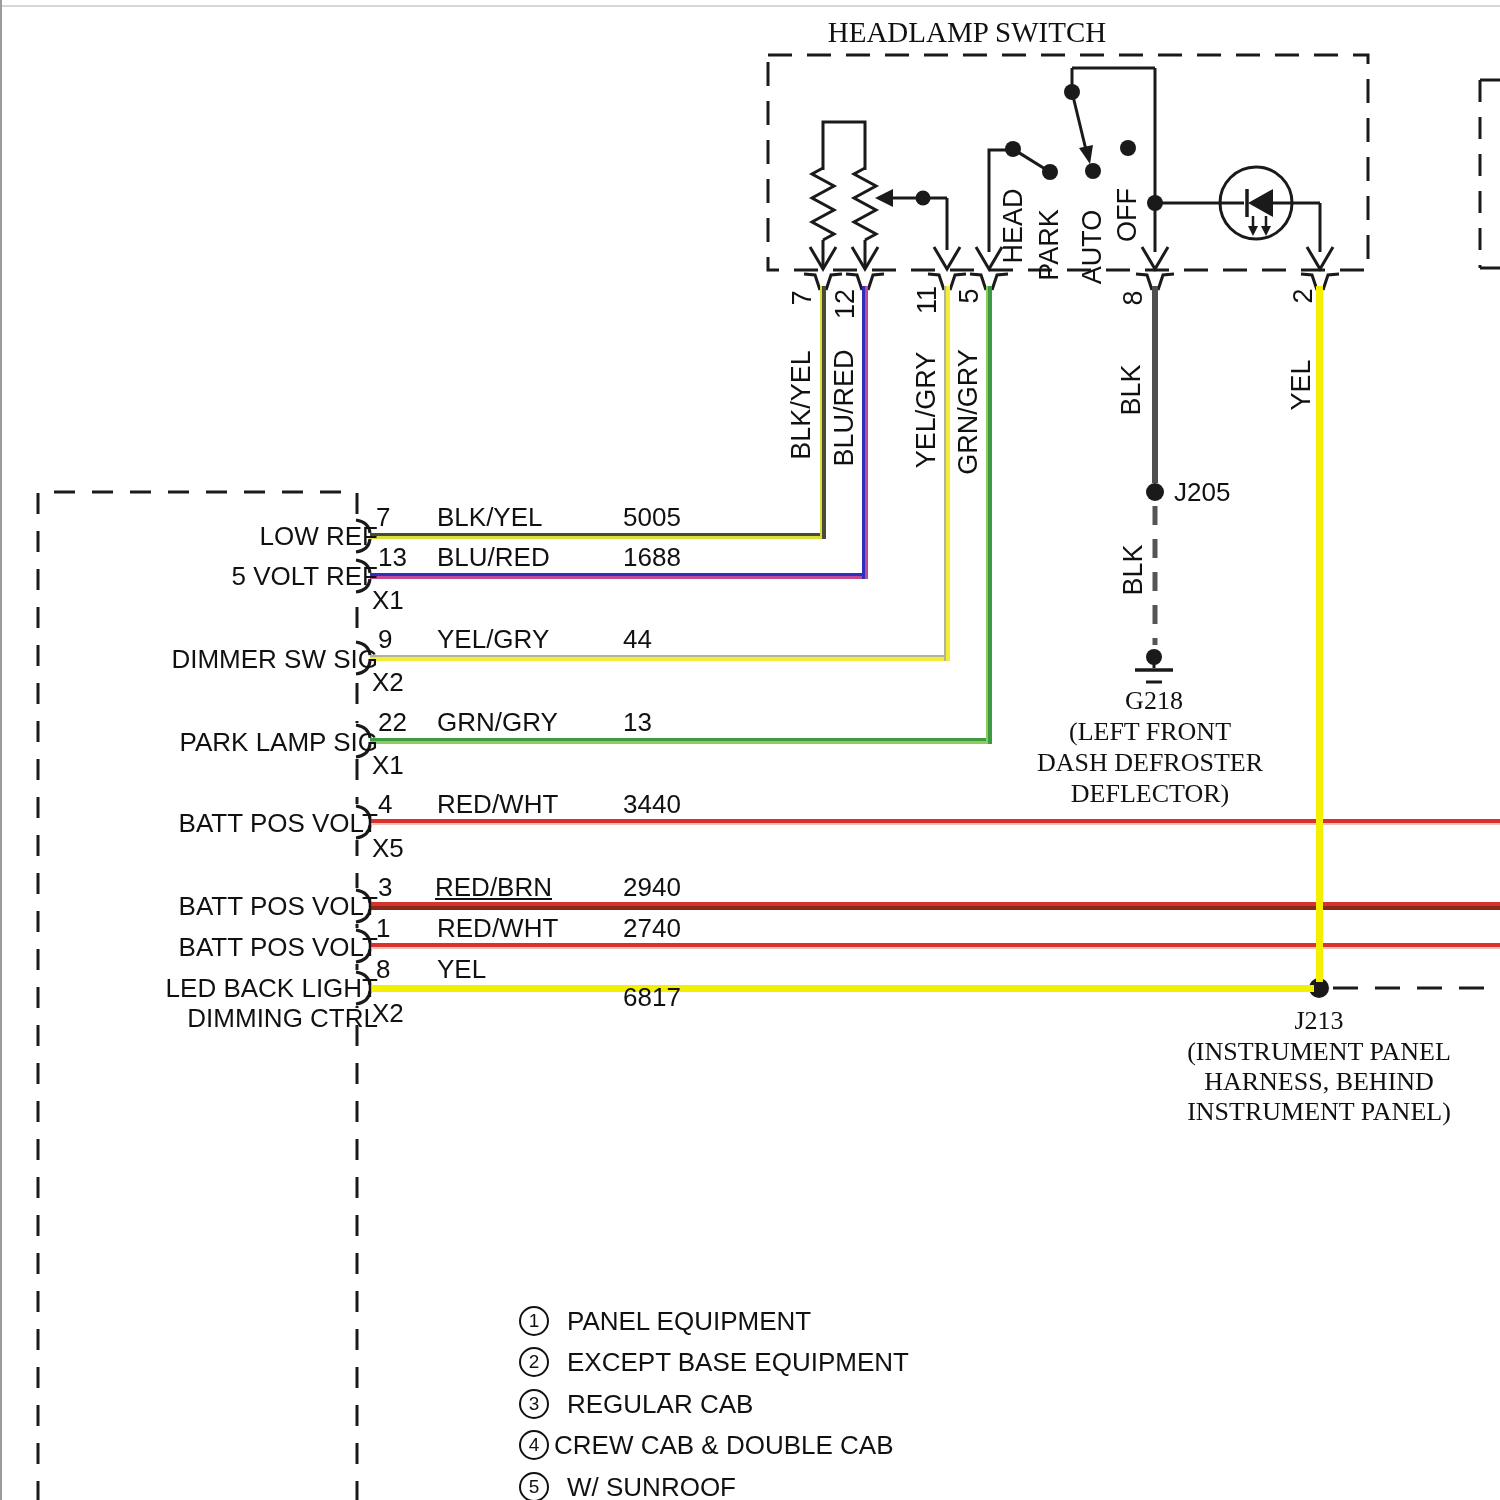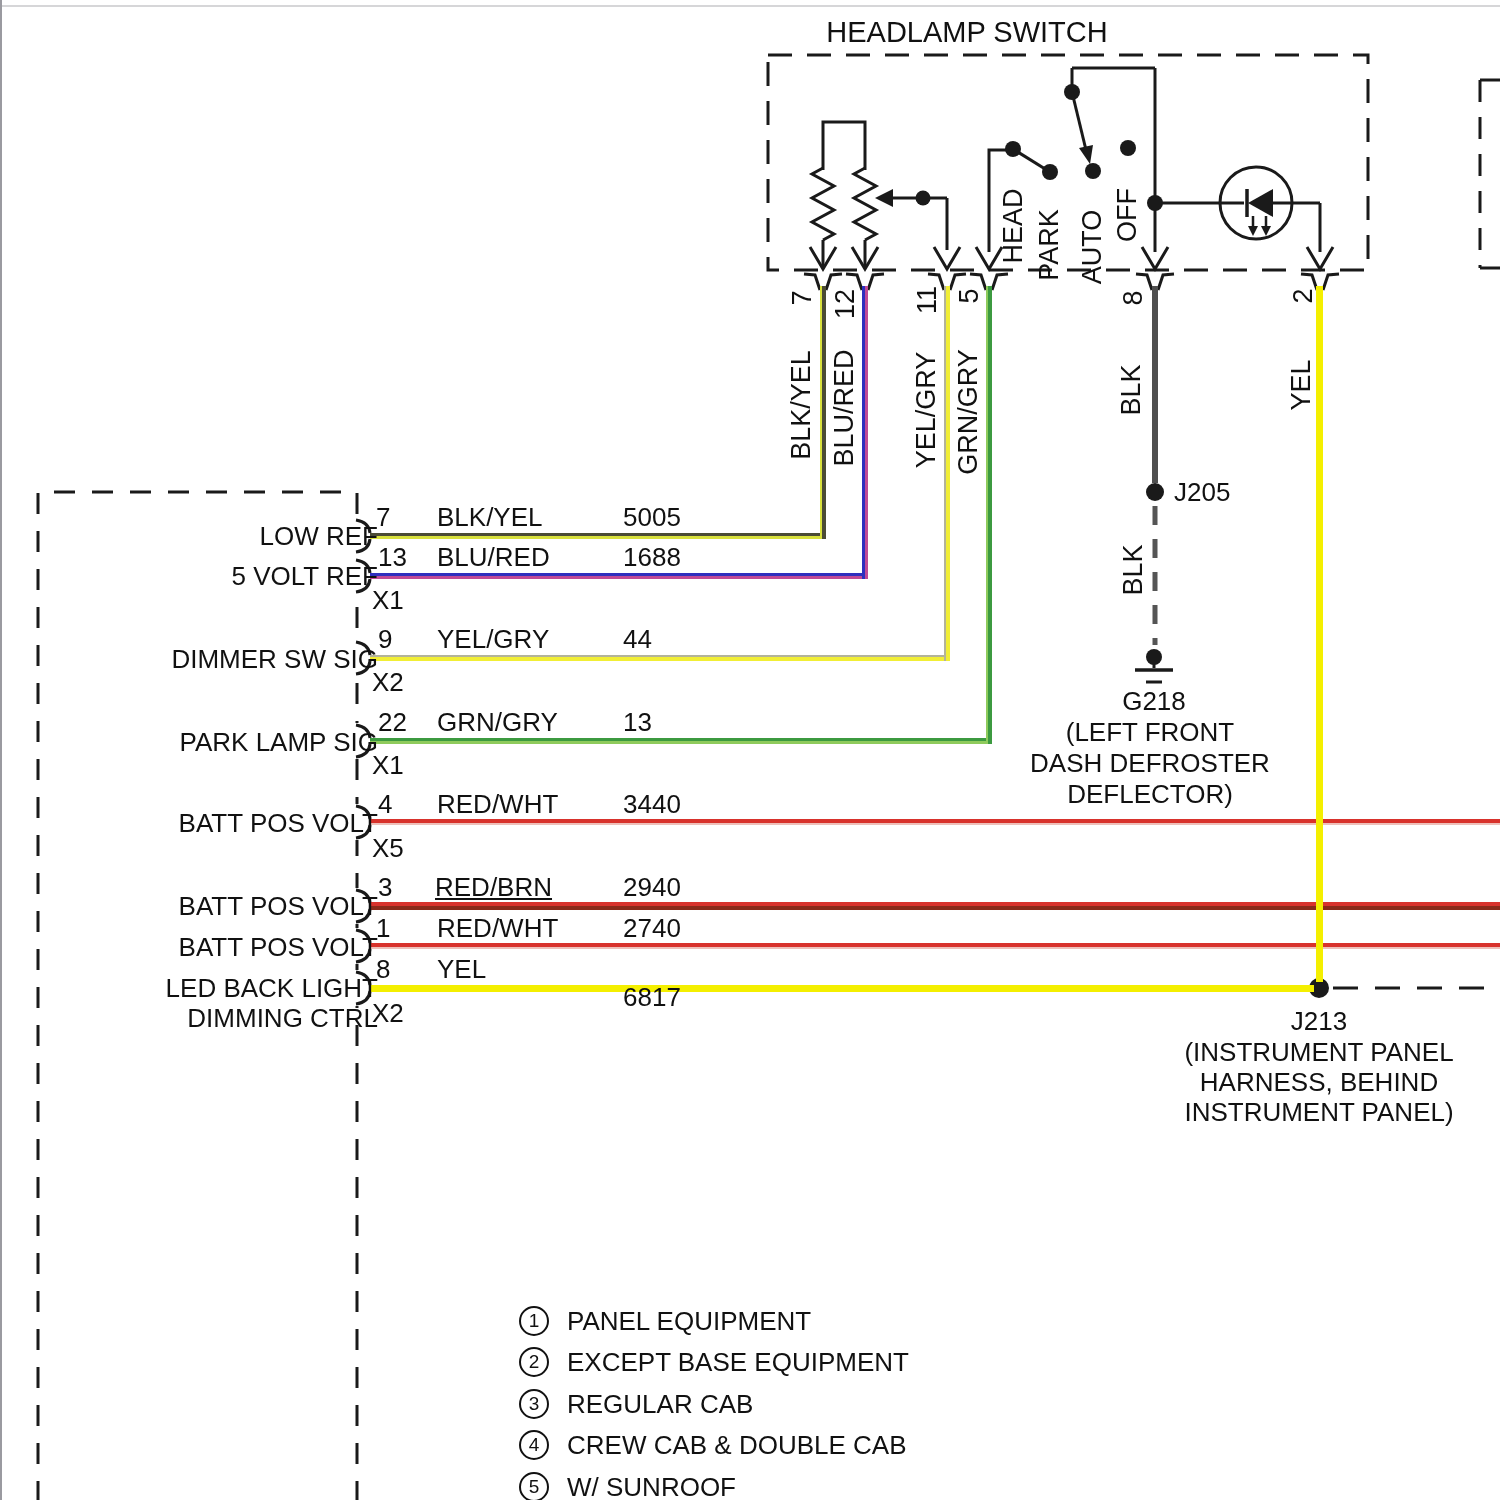--- a/index.html
+++ b/index.html
@@ -2,21 +2,21 @@
 <html style="--c-blk-yel-dark: #4b4b35; --c-blk-yel-yellow: #d8e03c; --c-blu: #2f2fbe; --c-blu-red-red: #c04a96; --c-yel: #f1ee35; --c-yel-solid: #f4ef00; --c-gry: #b3b399; --c-grn: #3c9a40; --c-grn-lt: #8fcb5c; --c-red: #d8322c; --c-red-wht-lt: #eec0ba; --c-brn: #8a2a1a; --c-blk-wire: #4f4f4f; --c-line: #1a1a1a;"><head>
 <meta charset="utf-8">
 <style>
   html,body{margin:0;padding:0;background:#fff;}
   #stage{position:relative;width:1500px;height:1500px;background:#ffffff;overflow:hidden;
          font-family:"Liberation Sans", sans-serif;color:#111;}
   .abs{position:absolute;}
   .txt{position:absolute;font-size:26px;line-height:30px;white-space:nowrap;color:#111;}
   .title{font-size:29px;}
   .rAlign{text-align:right;padding-left:33px;}
-  .ctr{text-align:center;}
+  .ctr{text-align:center;font-family:Liberation Serif, serif;}
   .vtext{position:absolute;width:300px;height:30px;line-height:30px;text-align:center;
          font-size:27px;white-space:nowrap;transform:rotate(-90deg);transform-origin:center;}
   .wire{position:absolute;}
   
   .w-blkyel-h{background:linear-gradient(to bottom,var(--c-blk-yel-dark) 0 55%,var(--c-blk-yel-yellow) 55% 100%);}
   .w-blured-h{background:linear-gradient(to bottom,var(--c-blu) 0 58%,var(--c-blu-red-red) 58% 100%);}
   .w-yelgry-h{background:linear-gradient(to bottom,var(--c-gry) 0 30%,var(--c-yel) 30% 100%);}
   .w-grngry-h{background:linear-gradient(to bottom,var(--c-grn) 0 55%,var(--c-grn-lt) 55% 100%);}
   .w-redwht-h{background:linear-gradient(to bottom,var(--c-red) 0 72%,var(--c-red-wht-lt) 72% 100%);}
   .w-redbrn-h{background:linear-gradient(to bottom,var(--c-red) 0 55%,var(--c-brn) 55% 100%);}
@@ -239,17 +239,17 @@
   <div class="txt ctr" style="left:1136px;top:1067px;width:366px;">HARNESS, BEHIND</div>
   <div class="txt ctr" style="left:1136px;top:1097px;width:366px;">INSTRUMENT PANEL)</div>
 
   <div class="legend-circle" style="left:519px;top:1306px;">1</div>
   <div class="txt" style="left:567px;top:1306px;">PANEL EQUIPMENT</div>
   <div class="legend-circle" style="left:519px;top:1347px;">2</div>
   <div class="txt" style="left:567px;top:1347px;">EXCEPT BASE EQUIPMENT</div>
   <div class="legend-circle" style="left:519px;top:1389px;">3</div>
   <div class="txt" style="left:567px;top:1389px;">REGULAR CAB</div>
   <div class="legend-circle" style="left:519px;top:1430px;">4</div>
-  <div class="txt" style="left:567px;top:1430px;">CREW CAB &amp; DOUBLE CAB</div>
+  <div class="txt" style="left:554px;top:1430px;">CREW CAB &amp; DOUBLE CAB</div>
   <div class="legend-circle" style="left:519px;top:1472px;">5</div>
   <div class="txt" style="left:567px;top:1472px;">W/ SUNROOF</div>
 
 </div>
 
 </body></html>

